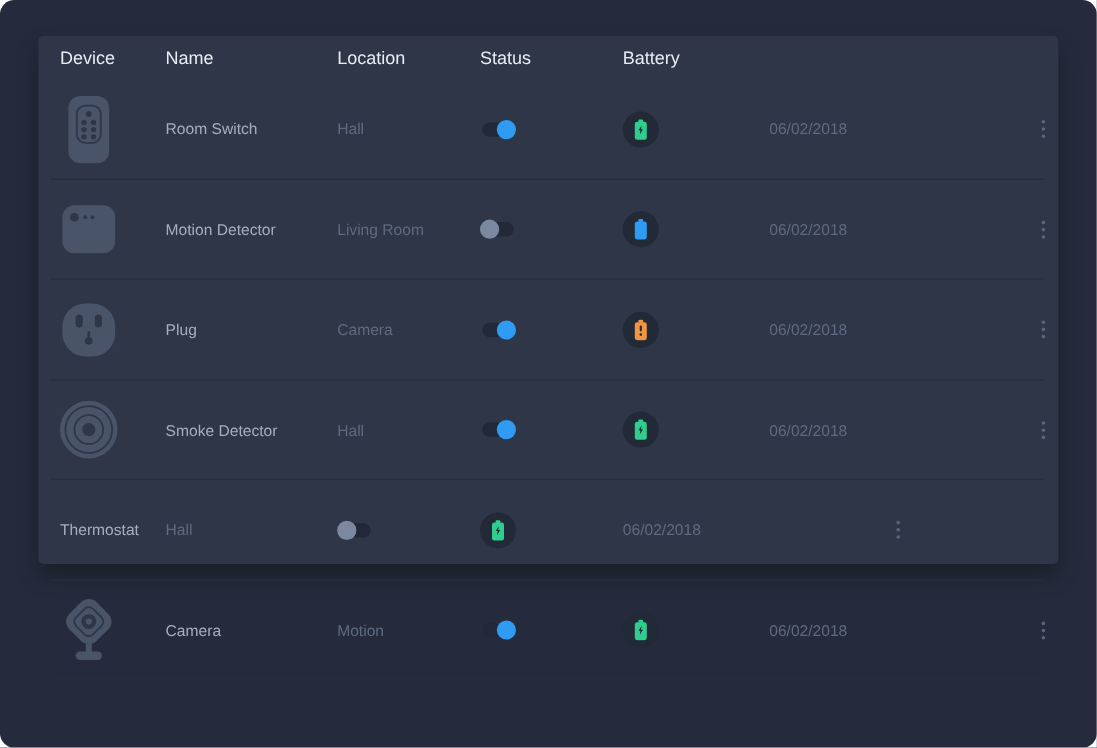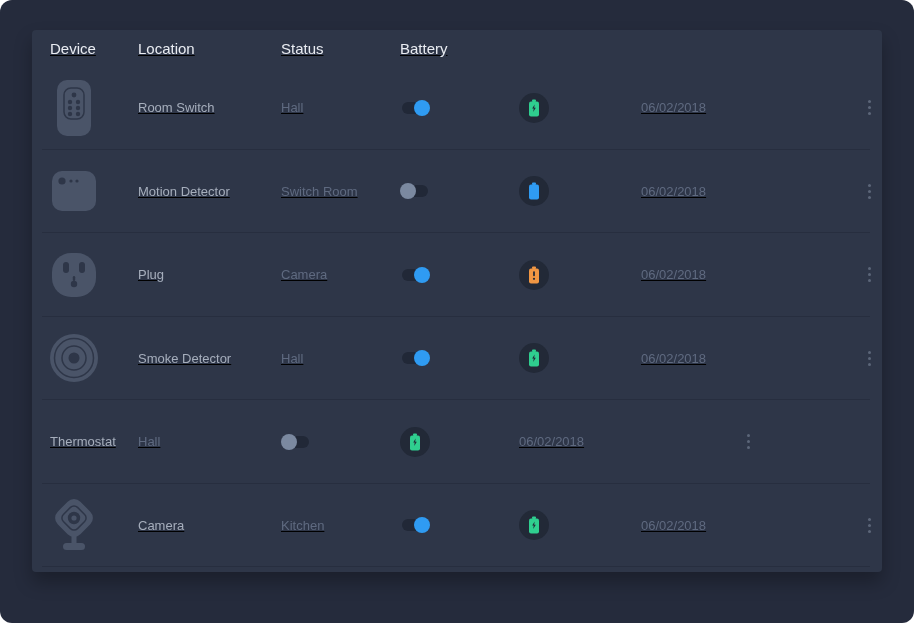--- a/index.html
+++ b/index.html
@@ -31,25 +31,24 @@
   .window{
     width:914px;height:623px;
     background:var(--c-window-bg);
     border-radius:12px;
     position:relative;
     overflow:hidden;
   }
   .card{
     position:absolute;
     left:32px;top:30px;
-    width:850px;height:542px;
+    width:850px;height:440px;
     background:var(--c-card-bg);
     border-radius:4px;
     box-shadow:0 10px 18px rgba(0,0,0,0.28);
-    text-decoration:underline;
   }
   .grid{
     display:grid;
     grid-template-columns:88px 143px 119px 119px 122px 215px 1fr;
     align-items:center;
     padding-left:18px;
   }
   .header-row{
     height:36px;
   }
@@ -113,20 +112,21 @@
   }
 </style>
 </head>
 <body>
 
 <div class="window">
   <div class="card">
 
     <div class="grid header-row">
       <div class="cell hcol">Device</div>
+      <div class="cell hcol">Name</div>
       <div class="cell hcol">Location</div>
       <div class="cell hcol">Status</div>
       <div class="cell hcol">Battery</div>
       <div class="cell"></div>
     </div>
 
     <div class="grid row">
       <div class="cell cell-device">
         <svg width="48" height="58" viewBox="0 0 48 58">
           <rect class="icon-body" x="7" y="1" width="34" height="56" rx="10"></rect>
@@ -169,21 +169,21 @@
     <div class="grid row">
       <div class="cell cell-device">
         <svg width="48" height="58" viewBox="0 0 48 58">
           <rect class="icon-body" x="2" y="9" width="44" height="40" rx="10"></rect>
           <circle class="icon-cut" cx="12" cy="19" r="3.6"></circle>
           <circle class="icon-cut" cx="21" cy="19" r="1.6"></circle>
           <circle class="icon-cut" cx="27" cy="19" r="1.6"></circle>
         </svg>
       </div>
       <div class="cell cell-name">Motion Detector</div>
-      <div class="cell cell-location">Switch Room</div>
+      <div class="cell cell-location">Living Room</div>
       <div class="cell cell-status">
         <div class="toggle" data-state="off">
             <div class="knob"></div>
           </div>
       </div>
       <div class="cell cell-battery">
         <div class="battery-badge" data-level="blue">
           <svg width="12" height="18" viewBox="0 0 12 18">
             <rect class="bat" x="4" y="0.5" width="4" height="2.5" rx="1"></rect>
             <rect class="bat" x="1" y="2.5" width="10" height="15" rx="2"></rect>
@@ -304,21 +304,21 @@
         <svg width="48" height="58" viewBox="0 0 48 58">
           <rect class="icon-body" x="8" y="6" width="32" height="32" rx="9" transform="rotate(45 24 22)"></rect>
           <rect class="icon-stroke" x="14" y="12" width="20" height="20" rx="5" transform="rotate(45 24 22)"></rect>
           <circle class="icon-cut" cx="24" cy="22" r="6.2"></circle>
           <circle class="icon-body" cx="24" cy="22" r="2.6"></circle>
           <rect class="icon-body" x="21.5" y="40" width="5" height="9"></rect>
           <rect class="icon-body" x="13" y="47" width="22" height="7" rx="3.5"></rect>
         </svg>
       </div>
       <div class="cell cell-name">Camera</div>
-      <div class="cell cell-location">Kitchen</div>
+      <div class="cell cell-location">Motion</div>
       <div class="cell cell-status">
         <div class="toggle" data-state="on">
             <div class="knob"></div>
           </div>
       </div>
       <div class="cell cell-battery">
         <div class="battery-badge" data-level="green">
           <svg width="12" height="18" viewBox="0 0 12 18">
             <rect class="bat" x="4" y="0.5" width="4" height="2.5" rx="1"></rect>
             <rect class="bat" x="1" y="2.5" width="10" height="15" rx="2"></rect>

